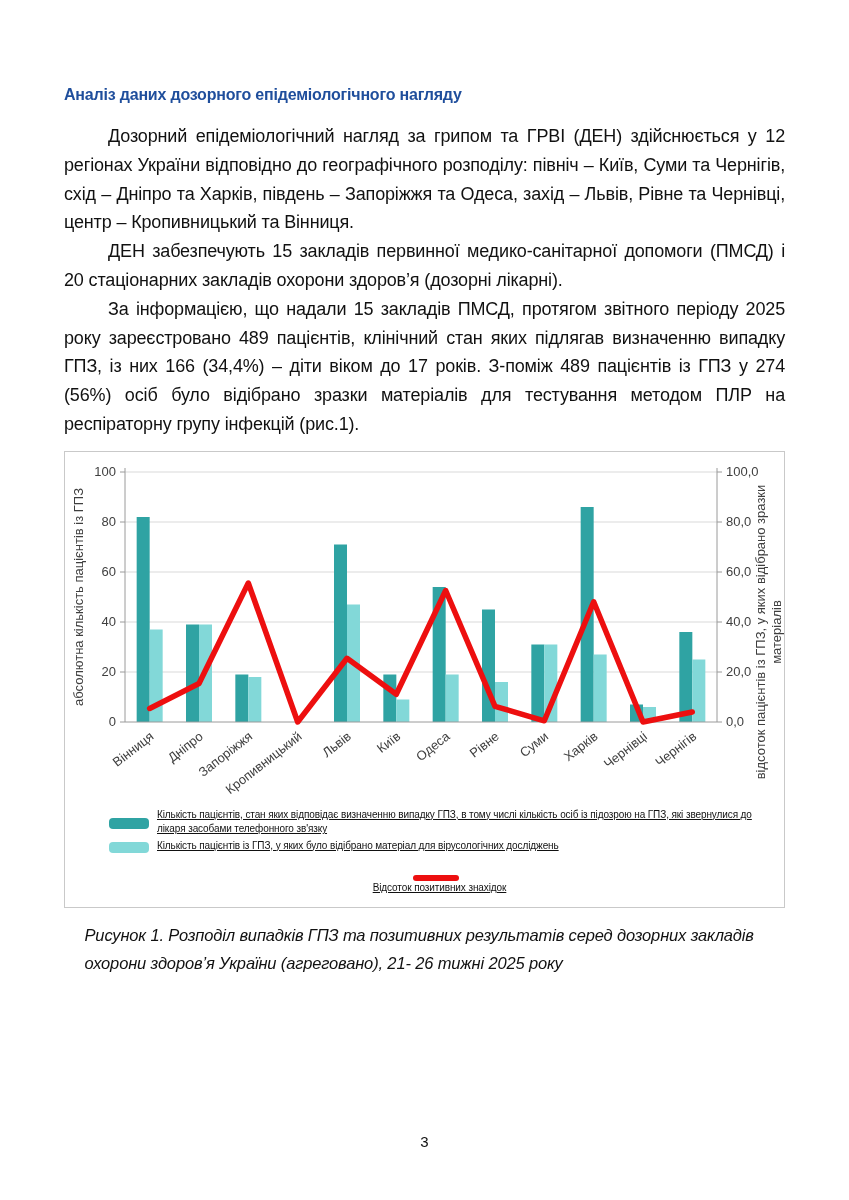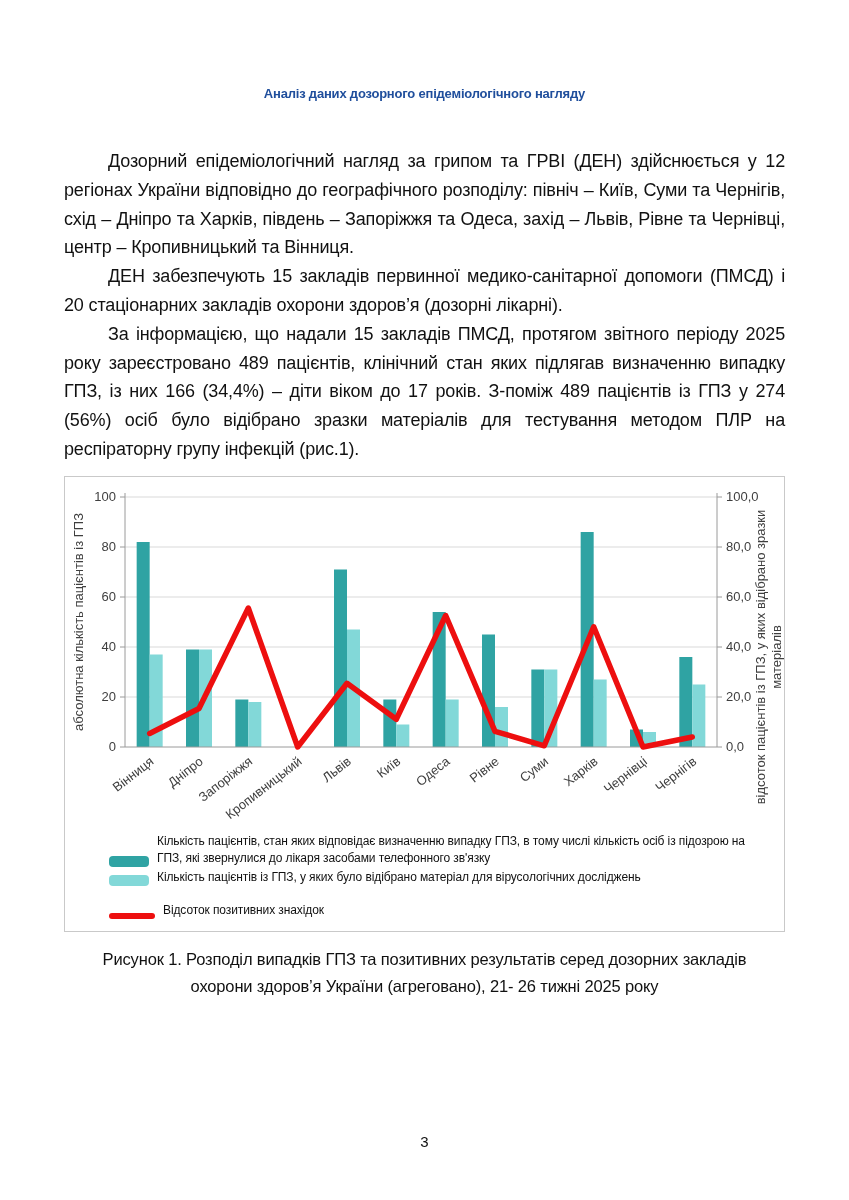--- a/index.html
+++ b/index.html
@@ -10,26 +10,25 @@
     color:#111111;
     position:relative;
     overflow:hidden;
   }
   .page {
     position:relative;
     width:849px; height:1200px;
     padding:86px 64px 0 64px;
   }
   .doc-title {
-    text-align:center;
     font-weight:bold;
-    font-size:13px;
+    font-size:16px;
     color:#1f4e9c;
     letter-spacing:-0.2px;
-    margin-bottom:46px;
+    margin-bottom:18px;
   }
   .para {
     font-size:18px;
     line-height:1.6;
     text-align:justify;
     text-indent:44px;
     letter-spacing:-0.15px;
   }
   .chart-box {
     margin-top:12px;
@@ -41,46 +40,48 @@
     font-family:"Liberation Sans", sans-serif;
     fill:#3f3f3f;
     font-size:13px;
   }
   svg .axis-title { font-size:13px; fill:#3f3f3f; }
   .legend {
     padding:2px 10px 2px 40px;
   }
   .legend-row {
     display:flex;
-    align-items:flex-end;
-    font-size:12px;
+    align-items:center;
+    font-size:10px;
     line-height:1.42;
     letter-spacing:-0.1px;
     margin-top:2px;
+    text-decoration:underline;
   }
   .legend-swatch {
     flex:0 0 auto;
     width:40px; height:11px;
     border-radius:4px;
     margin:4px 8px 0 0;
   }
   .legend-line-swatch {
     flex:0 0 auto;
     width:46px; height:6px;
     border-radius:3px;
     margin:6px 8px 0 0;
   }
-  .legend-row.line-row { margin-top:16px; }
+  .legend-row.line-row { margin-top:16px;flex-direction:column; }
   .fig-caption {
     margin:14px auto 12px auto;
     max-width:680px;
-    text-align:center;
+    text-align:left;
     font-size:16.5px;
     line-height:1.65;
     letter-spacing:-0.15px;
+    font-style:italic;
   }
   .after-para { margin-top:26px; }
   .page-number {
     position:absolute;
     bottom:50px; left:0;
     width:100%;
     text-align:center;
     font-size:15px;
     color:#111111;
   }

